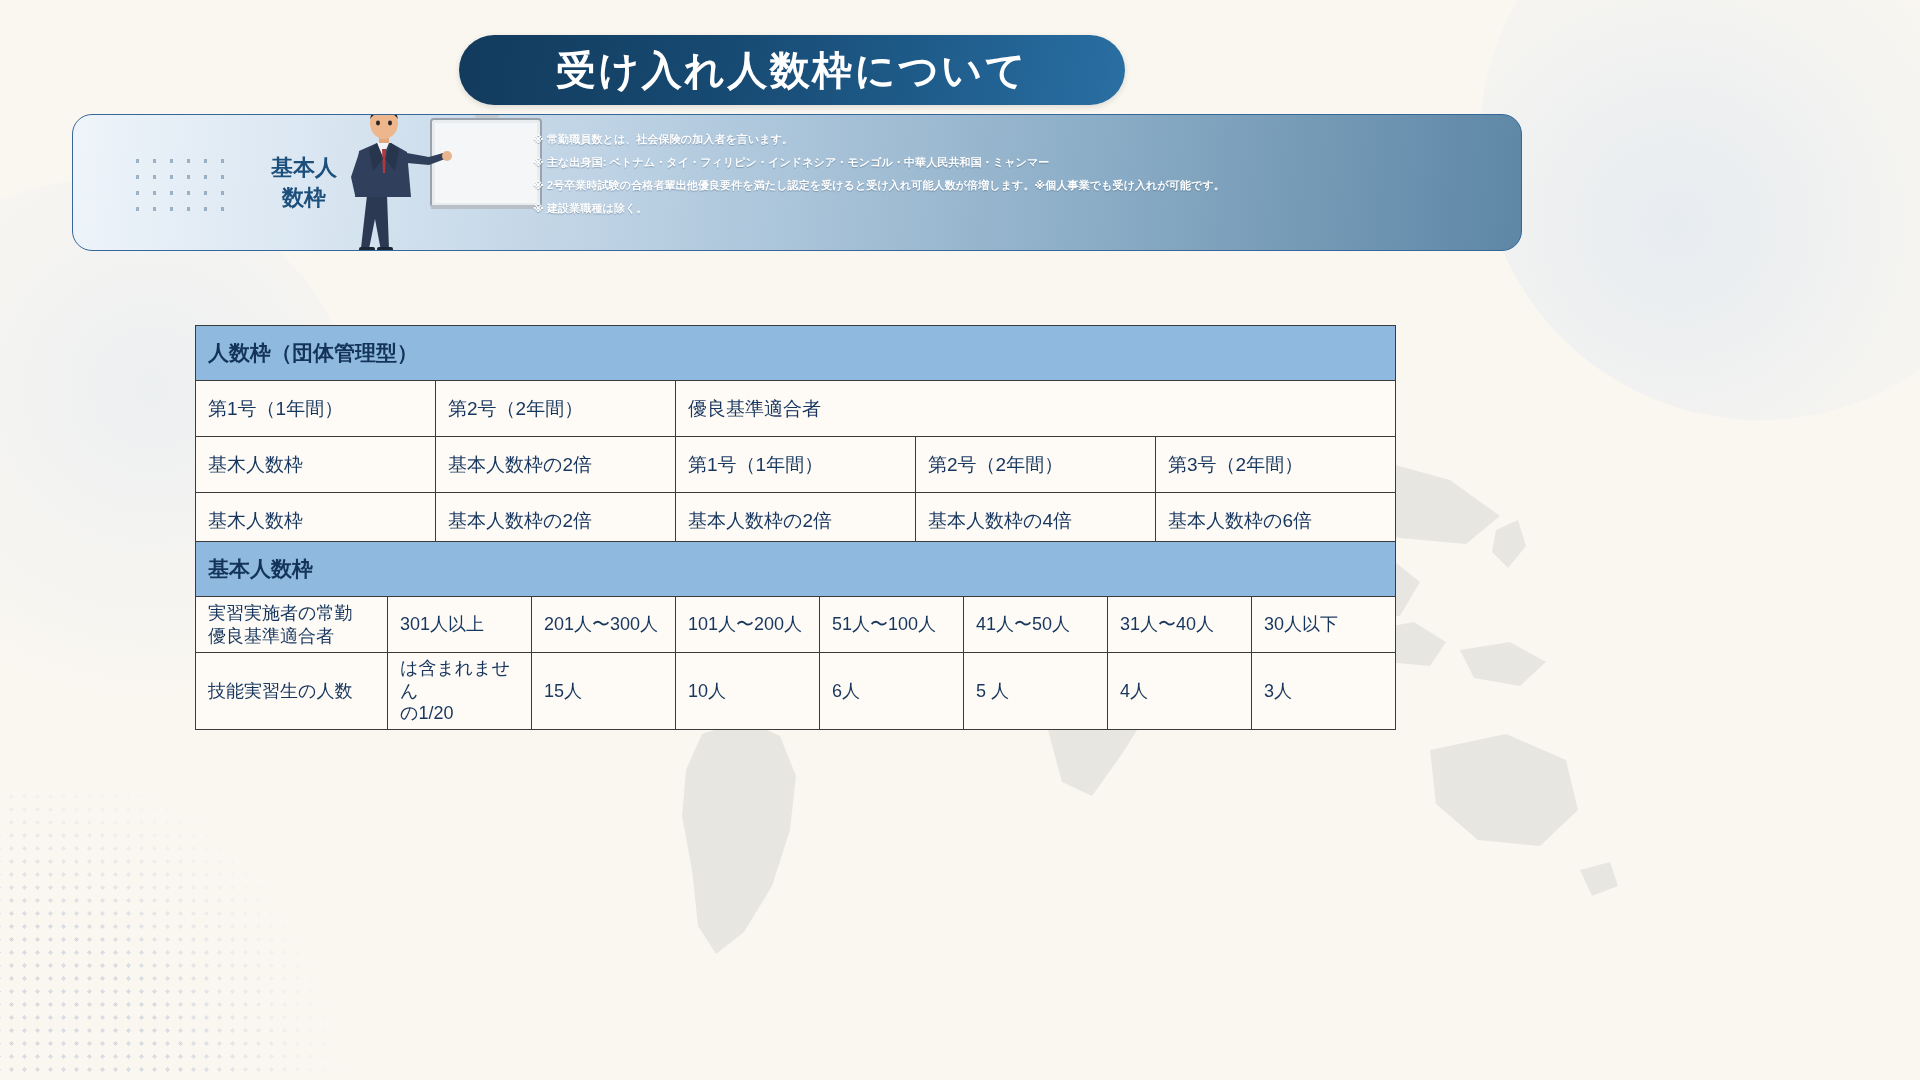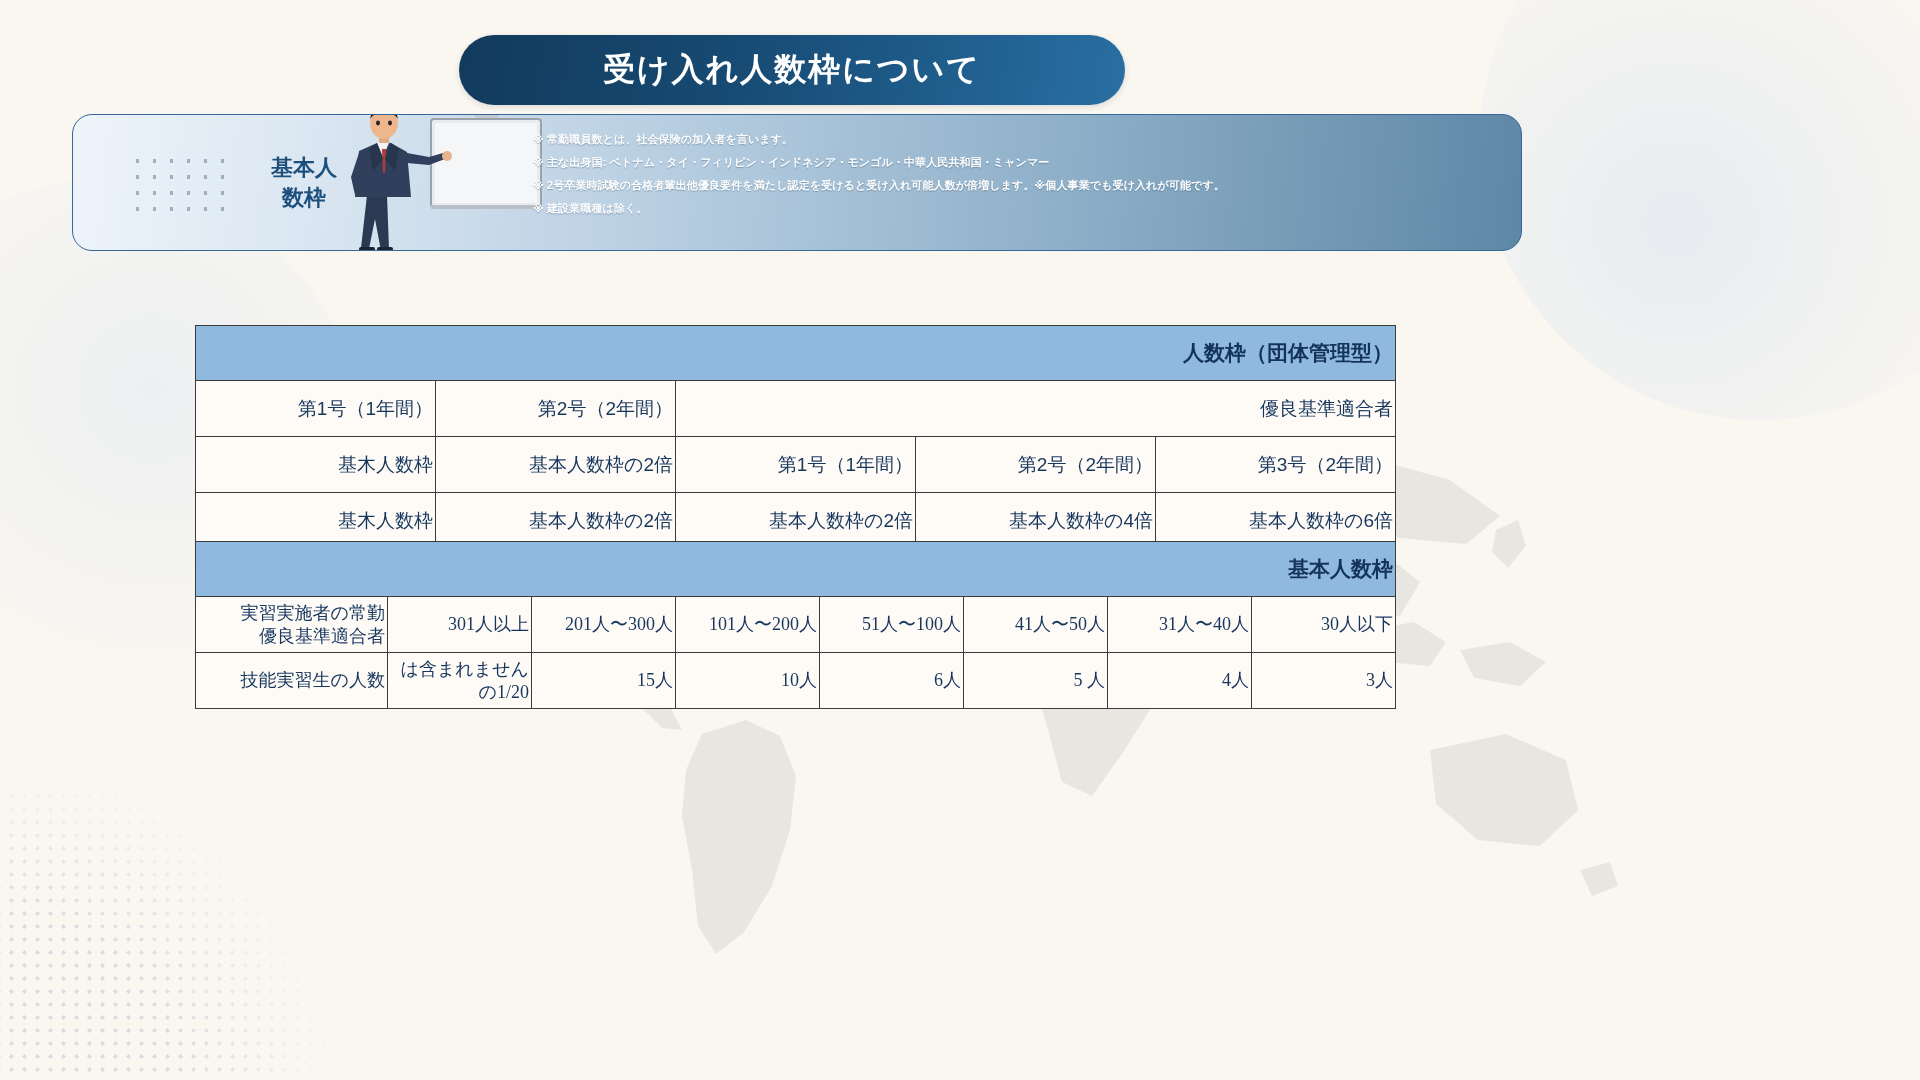--- a/index.html
+++ b/index.html
@@ -40,21 +40,21 @@
 
   
   #title-banner{
     position:absolute;left:459px;top:35px;width:666px;height:70px;
     border-radius:35px;
     background:linear-gradient(100deg,#123a5c 0%,#174a72 40%,#1f5d8c 72%,#2a6fa3 100%);
     display:flex;align-items:center;justify-content:center;
     box-shadow:0 2px 6px rgba(0,0,0,.12);
   }
   #title-text{
-    color:#ffffff;font-size:32px;font-weight:700;letter-spacing:.06em;
+    color:#ffffff;font-size:40px;font-weight:700;letter-spacing:.06em;
   }
 
   
   #info-panel{
     position:absolute;left:72px;top:114px;width:1450px;height:137px;
     border-radius:20px;
     background:linear-gradient(95deg,#eef4fa 0%,#dbe7f2 16%,#b9cfe2 40%,#8fb0c9 68%,#5e87a6 100%);
     border:1px solid #35679a;
     box-sizing:border-box;
     overflow:hidden;
@@ -82,35 +82,35 @@
     text-shadow:0 1px 1px rgba(30,60,90,.35);
   }
 
   
   .tbl{
     position:absolute;border-collapse:collapse;table-layout:fixed;
     background:#fdfbf7;
   }
   .tbl td{
     border:1px solid #3b3b3b;
-    text-align:right;vertical-align:middle;
+    text-align:left;vertical-align:middle;
     color:#17365d;font-size:19px;
     background:rgba(253,251,247,.72);
-    padding:4px 2px;
+    padding:4px 12px;
   }
   .tbl td.head{
     background:#8fb9de;
     font-weight:700;font-size:21px;color:#14335a;
     height:46px;
   }
   .tbl td.cell{height:47px;}
   .tbl td.small{font-size:18px;line-height:1.25;}
 
   #table1{left:195px;top:325px;width:1200px;}
-  #table2{left:195px;top:541px;width:1200px;font-family:Liberation Serif, serif;}
+  #table2{left:195px;top:541px;width:1200px;}
 </style>
 </head>
 <body>
 
 <div id="swoosh"></div>
 <div id="swoosh2"></div>
 
 <div id="bg-map">
   <svg viewBox="0 0 1310 640" xmlns="http://www.w3.org/2000/svg" aria-hidden="true">
     <g fill="#d8d6d2">

